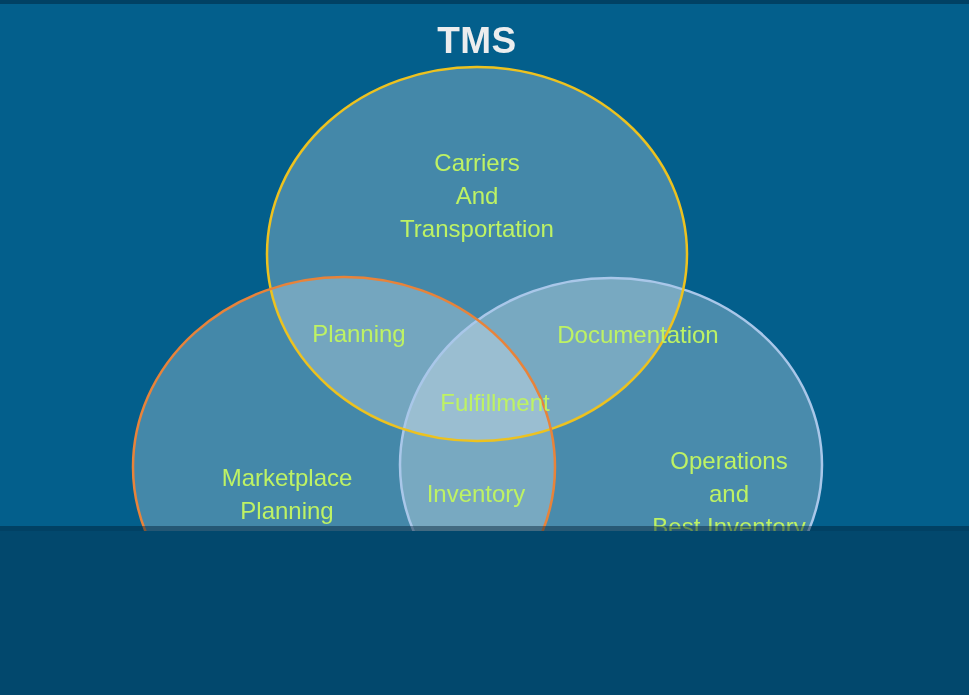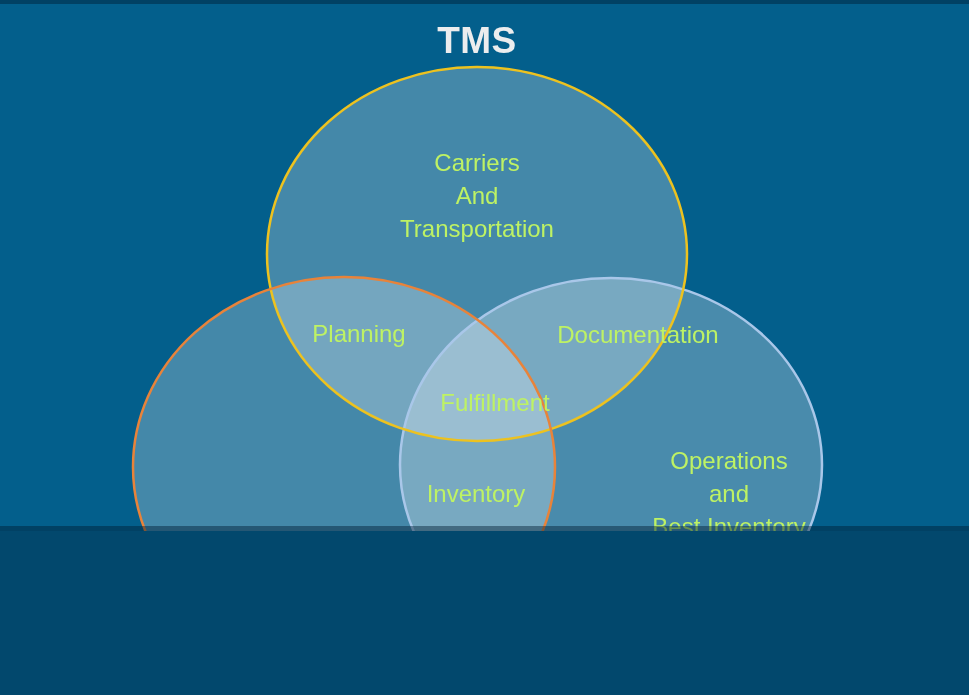--- a/index.html
+++ b/index.html
@@ -66,20 +66,24 @@
 
   <div class="label set-title" style="left:477px; top:20px;">TMS</div>
   <div class="label set-title" style="left:104px; top:525px;">OMS</div>
 
   <div class="label region-label" style="left:477px; top:146px;">
     <div>Carriers</div>
     <div>And</div>
     <div>Transportation</div>
   </div>
 
+  <div class="label region-label" style="left:287px; top:461px;">
+    <div>Marketplace</div>
+    <div>Planning</div>
+  </div>
 
   <div class="label region-label" style="left:681px; top:444px;margin-left:48px;">
     <div>Operations</div>
     <div>and</div>
     <div>Best Inventory</div>
   </div>
 
   <div class="label region-label" style="left:359px; top:317px;">Planning</div>
   <div class="label region-label" style="left:619px; top:318px;margin-left:19px;">Documentation</div>
   <div class="label region-label" style="left:476px; top:477px;">Inventory</div>

